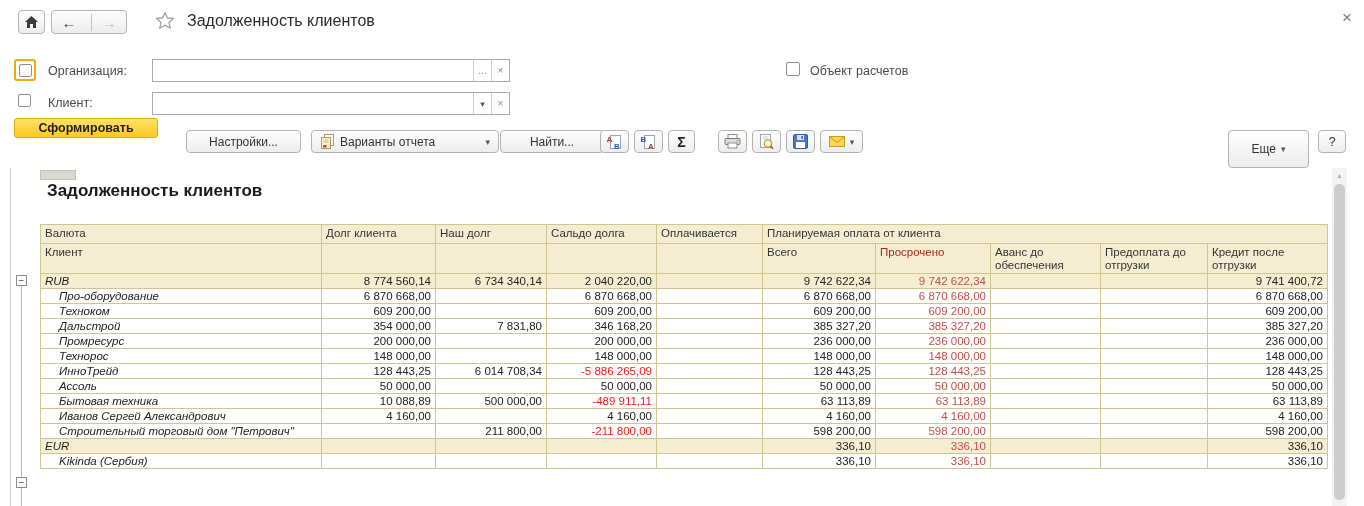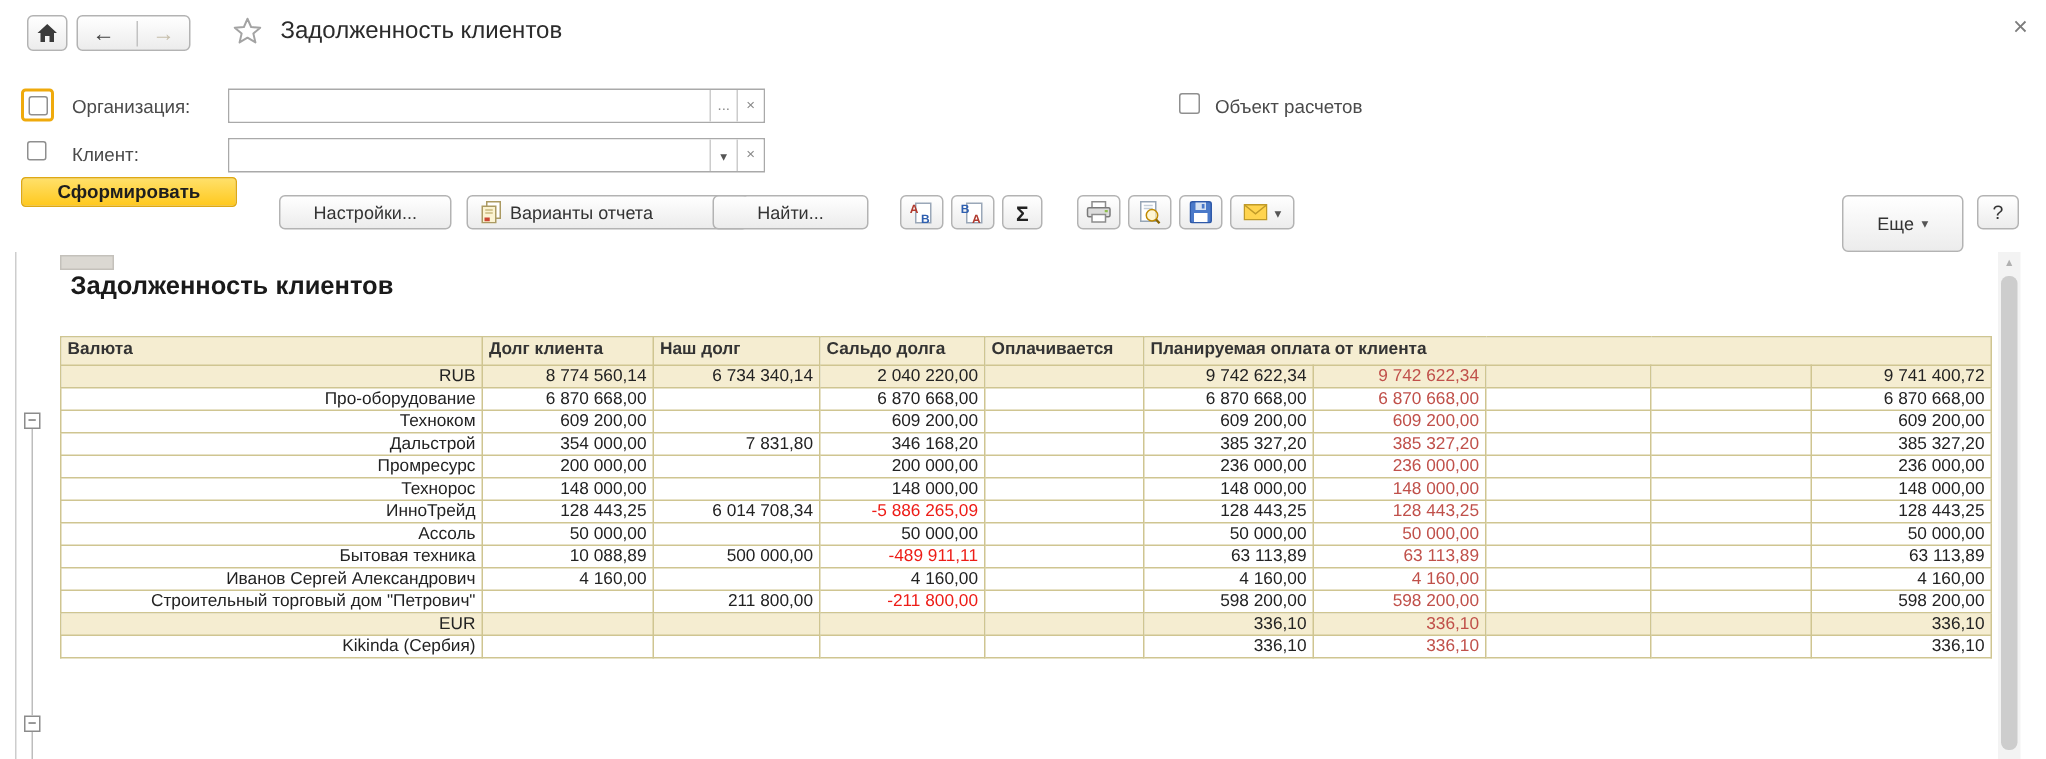--- a/index.html
+++ b/index.html
@@ -62,28 +62,28 @@
   .corner-box { position: absolute; left: 40px; top: 2px; width: 36px; height: 10px; background: #dbd8d2; border: 1px solid #c4c1bb; }
   .report-title { position: absolute; left: 47px; top: 13px; font-size: 17px; font-weight: bold; color: #1a1a1a; white-space: nowrap; }
 
   table.grid {
     position: absolute; left: 40px; top: 56px;
     border-collapse: collapse; table-layout: fixed;
     font-size: 11.5px; color: #222;
   }
   .grid th, .grid td { border: 1px solid #cfc591; overflow: hidden; padding: 0 4px; }
   .grid thead th {
-    background: #f5edd1; font-weight: bold; text-align: left;
+    background: #f5edd1; font-weight: normal; text-align: left;
     color: #333; vertical-align: top; padding-top: 2px; line-height: 13px;
   }
   .grid tr.h1 th { height: 19px; white-space: nowrap; }
   .grid tr.h2 th { height: 30px; white-space: normal; }
   .grid th.red { color: #b3261e; }
   .grid td { height: 14.5px; line-height: 14px; white-space: nowrap; }
-  .grid td.nm { text-align: right; }
+  .grid td.nm { text-align: left; font-style: italic; }
   .grid td.nm.child { padding-left: 18px; }
   .grid td.num { text-align: right; }
   .grid tr.grp td { background: #f5edd1; }
   .grid td.ovr { color: #c0504a; }
   .grid td.neg { color: #ed1c16; }
 
   .expander {
     position: absolute; left: 16px; width: 11px; height: 11px;
     border: 1px solid #8c8c8c; background: #fff; color: #444;
     font-size: 10px; line-height: 9px; text-align: center; cursor: pointer;
@@ -158,21 +158,21 @@
     <svg width="15" height="15" viewBox="0 0 15 15">
       <rect x="4.5" y="0.5" width="9" height="11" fill="#fff" stroke="#ab9a62"></rect>
       <rect x="1.5" y="3.5" width="9" height="11" fill="#fbf3d2" stroke="#ab9a62"></rect>
       <line x1="3.5" y1="6" x2="8.5" y2="6" stroke="#c9b87e"></line>
       <line x1="3.5" y1="8" x2="8.5" y2="8" stroke="#c9b87e"></line>
       <rect x="3" y="11" width="3.5" height="2.5" fill="#cc4633"></rect>
     </svg>
     <span>Варианты отчета</span>
     <span class="caret" style="margin-left:auto">▾</span>
   </div>
-  <div class="tool-button abs" style="left:475px;top:130px;width:104px;height:23px">Найти...</div>
+  <div class="tool-button abs" style="left:500px;top:130px;width:104px;height:23px">Найти...</div>
 
   <div class="tool-button abs" style="left:600px;top:130px;width:29px;height:23px">
     <svg width="17" height="16" viewBox="0 0 17 16">
       <rect x="4.5" y="1.5" width="10" height="13" fill="#fff" stroke="#9aa7b8"></rect>
       <text x="0.5" y="8" font-size="8" font-weight="bold" fill="#b03a2e" font-family="Liberation Sans, sans-serif">A</text>
       <text x="8" y="14.5" font-size="8" font-weight="bold" fill="#2e5fb0" font-family="Liberation Sans, sans-serif">B</text>
     </svg>
   </div>
   <div class="tool-button abs" style="left:634px;top:130px;width:29px;height:23px">
     <svg width="17" height="16" viewBox="0 0 17 16">
@@ -251,20 +251,32 @@
       </colgroup>
       <thead>
         <tr class="h1">
           <th>Валюта</th>
           <th>Долг клиента</th>
           <th>Наш долг</th>
           <th>Сальдо долга</th>
           <th>Оплачивается</th>
           <th colspan="5">Планируемая оплата от клиента</th>
         </tr>
+        <tr class="h2">
+          <th>Клиент</th>
+          <th></th>
+          <th></th>
+          <th></th>
+          <th></th>
+          <th>Всего</th>
+          <th class="red">Просрочено</th>
+          <th>Аванс до обеспечения</th>
+          <th>Предоплата до отгрузки</th>
+          <th>Кредит после отгрузки</th>
+        </tr>
       </thead>
       <tbody>
           <tr class="grp">
             <td class="nm">RUB</td>
             <td class="num">8 774 560,14</td>
             <td class="num">6 734 340,14</td>
             <td class="num">2 040 220,00</td>
             <td class="num"></td>
             <td class="num">9 742 622,34</td>
             <td class="num ovr">9 742 622,34</td>

